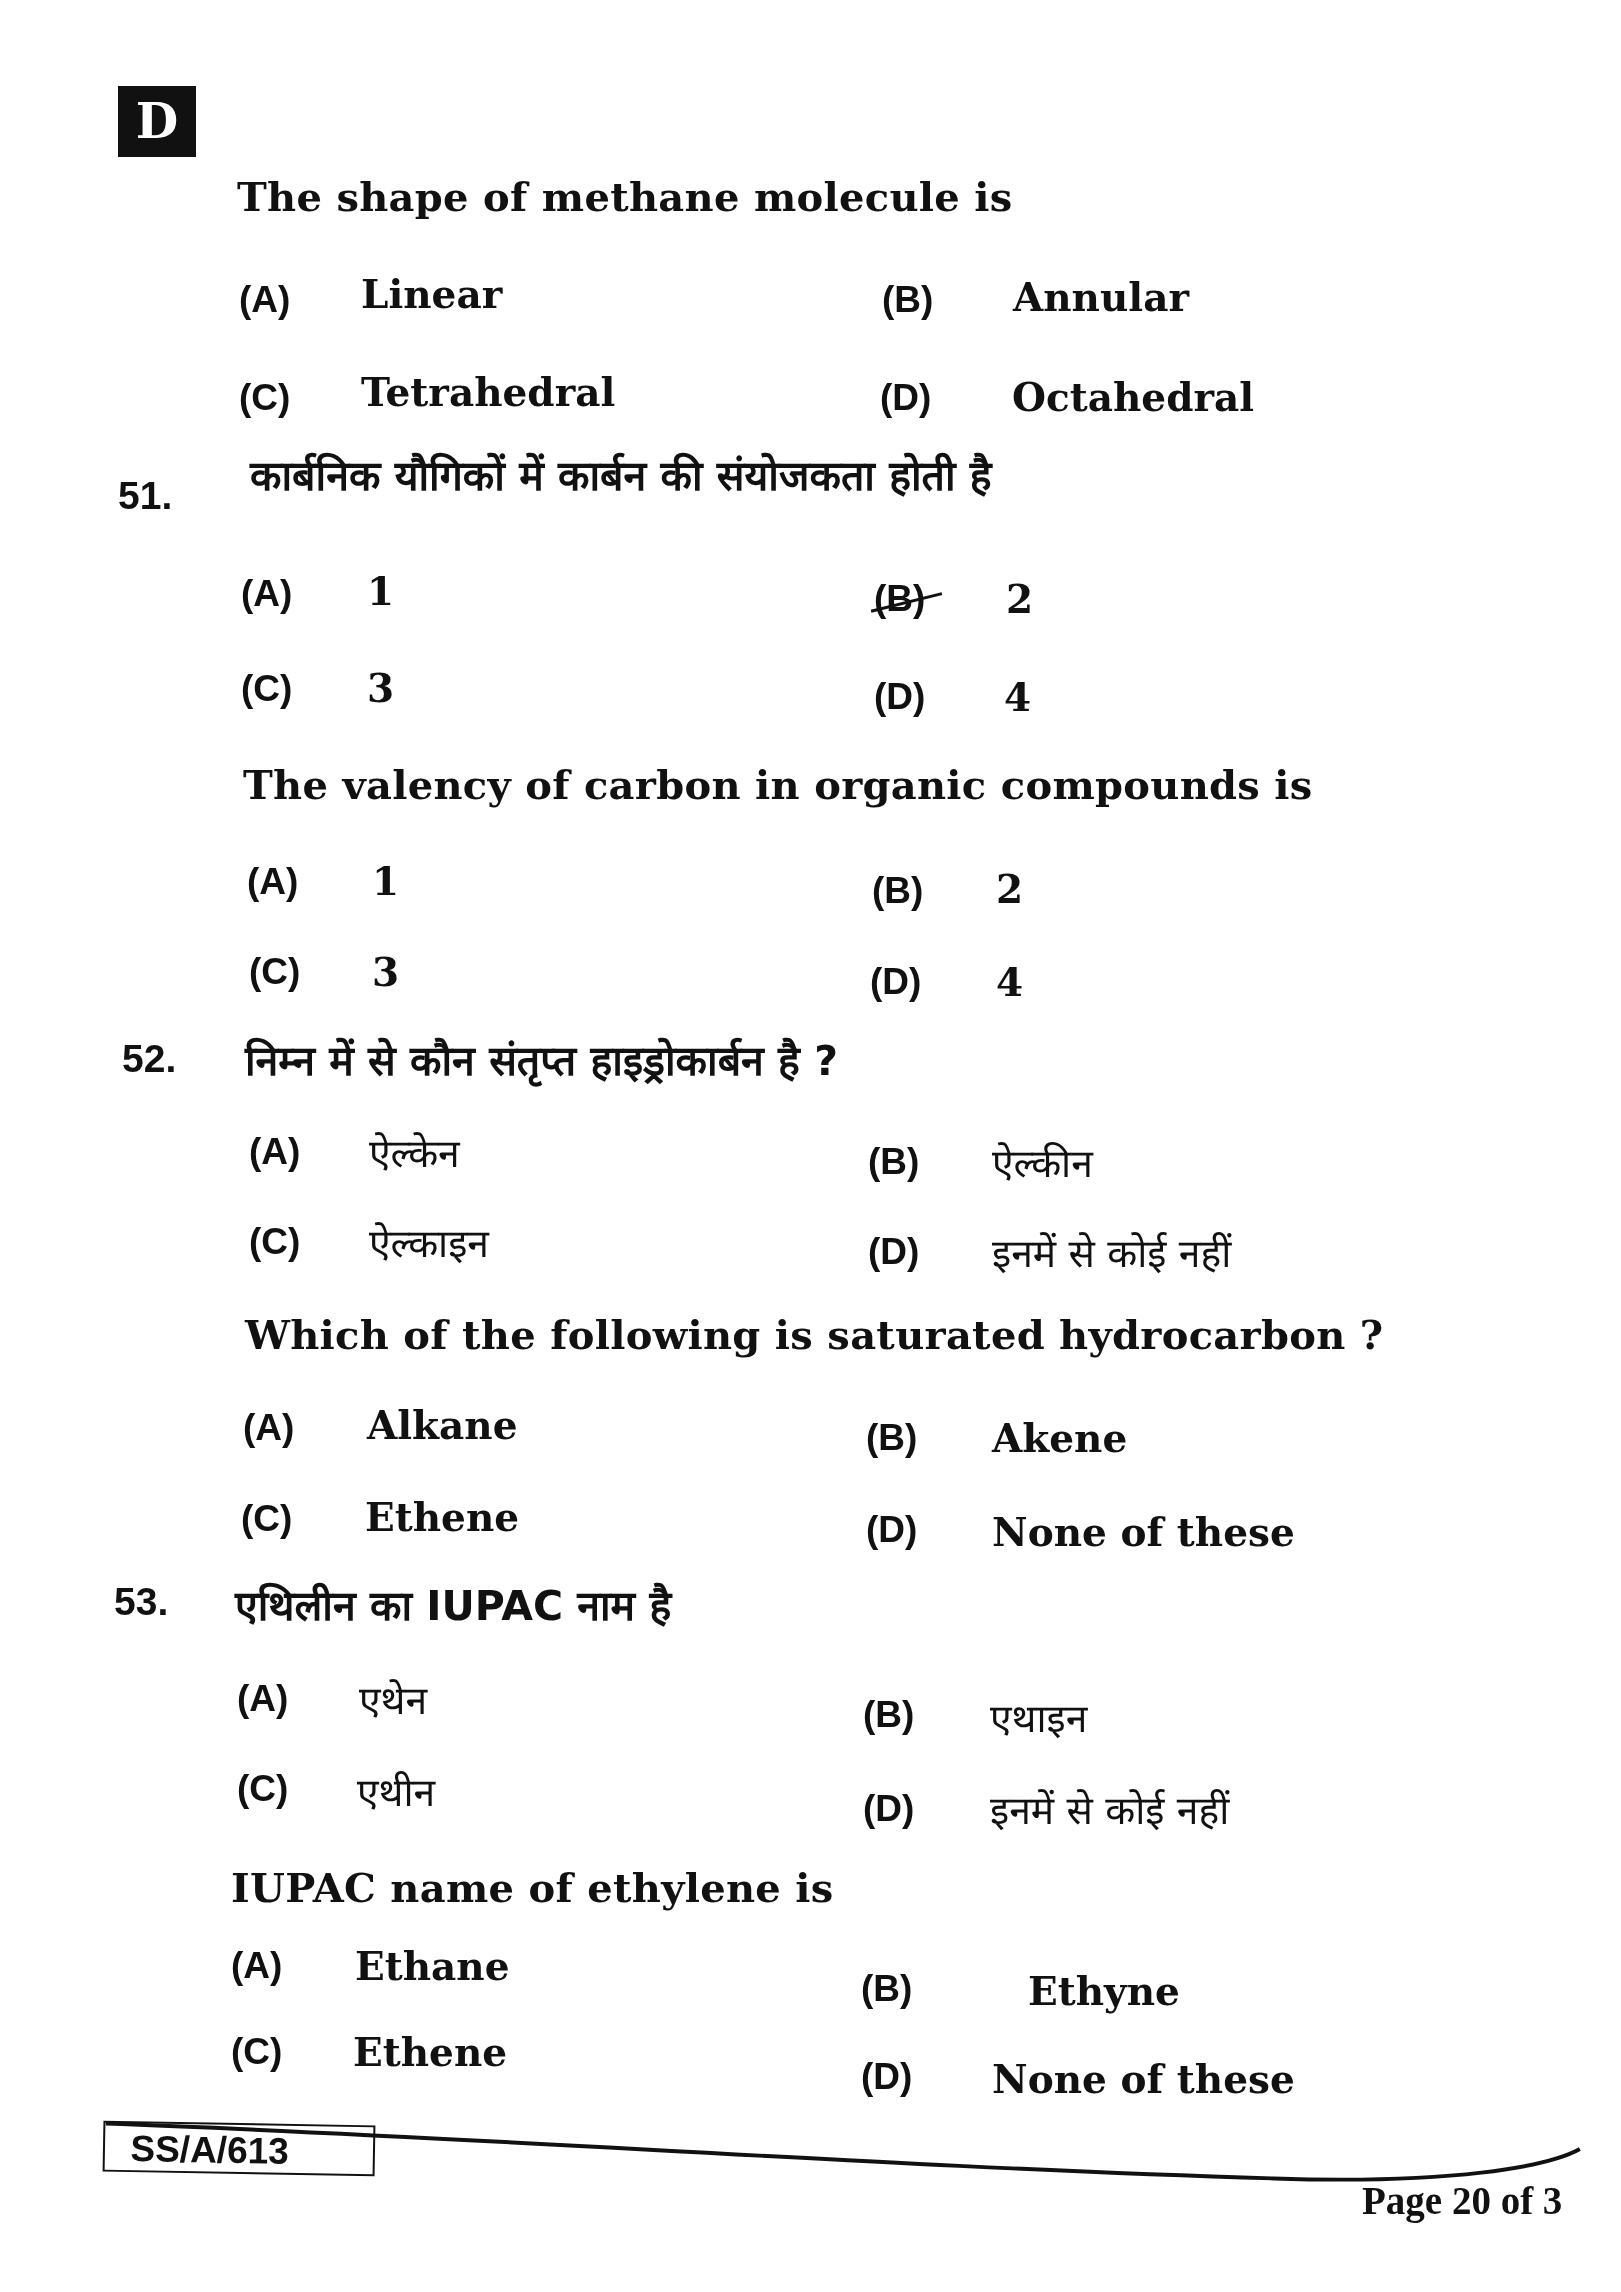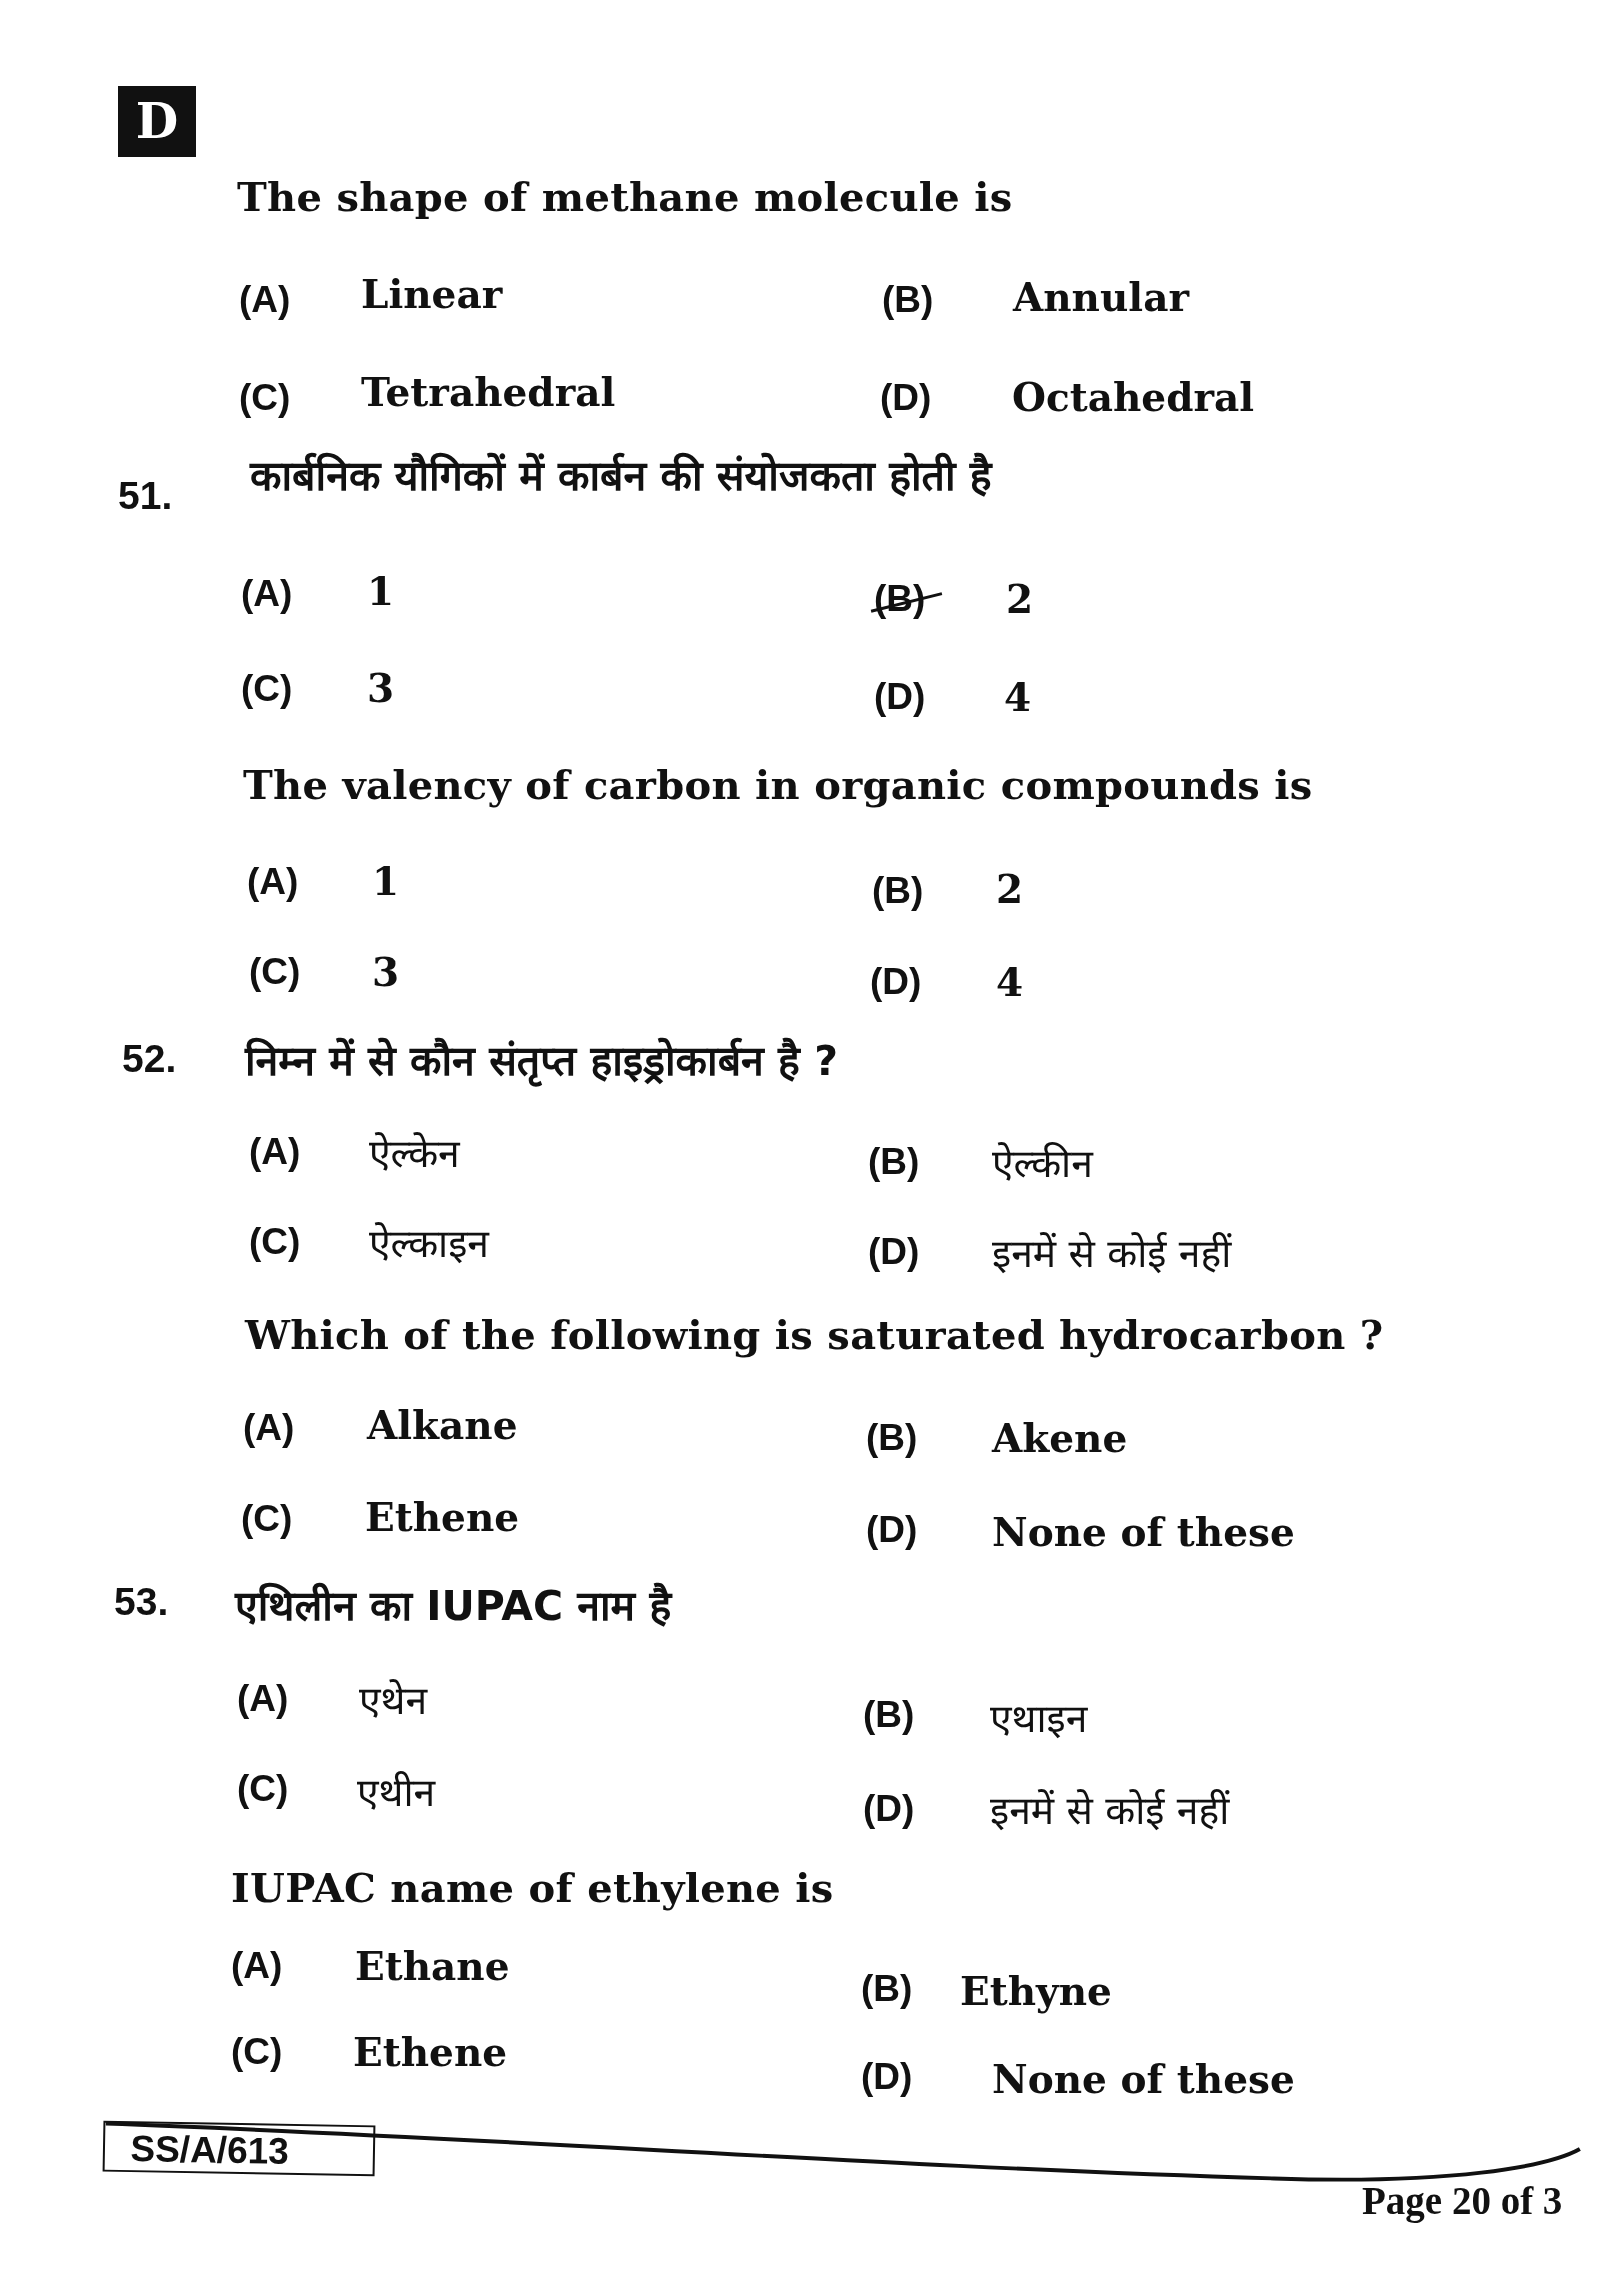--- a/index.html
+++ b/index.html
@@ -87,21 +87,21 @@
 <div class="abs opt-hi" style="left:990px;top:1690px;">एथाइन</div>
 <div class="abs lbl" style="left:237px;top:1768px;">(C)</div>
 <div class="abs opt-hi" style="left:357px;top:1764px;">एथीन</div>
 <div class="abs lbl" style="left:863px;top:1788px;">(D)</div>
 <div class="abs opt-hi" style="left:990px;top:1782px;">इनमें से कोई नहीं</div>
 
 <div class="abs q-en" style="left:231px;top:1864px;">IUPAC name of ethylene is</div>
 <div class="abs lbl" style="left:231px;top:1945px;">(A)</div>
 <div class="abs opt" style="left:355px;top:1943px;">Ethane</div>
 <div class="abs lbl" style="left:861px;top:1968px;">(B)</div>
-<div class="abs opt" style="left:960px;top:1968px;">Ethyne</div>
+<div class="abs opt" style="left:1028px;top:1968px;">Ethyne</div>
 <div class="abs lbl" style="left:231px;top:2031px;">(C)</div>
 <div class="abs opt" style="left:353px;top:2029px;">Ethene</div>
 <div class="abs lbl" style="left:861px;top:2056px;">(D)</div>
 <div class="abs opt" style="left:992px;top:2056px;">None of these</div>
 
 <svg class="abs" style="left:0;top:2098px;" width="1621" height="108" viewBox="0 0 1654 110">
   <path d="M108 26 C 500 40, 900 70, 1300 82 C 1480 88, 1580 70, 1612 52" stroke="#111" stroke-width="4" fill="none"></path>
 </svg>
 <div class="abs code-box">SS/A/613</div>
 <div class="abs page" style="left:1362px;top:2178px;">Page 20 of 3</div>

